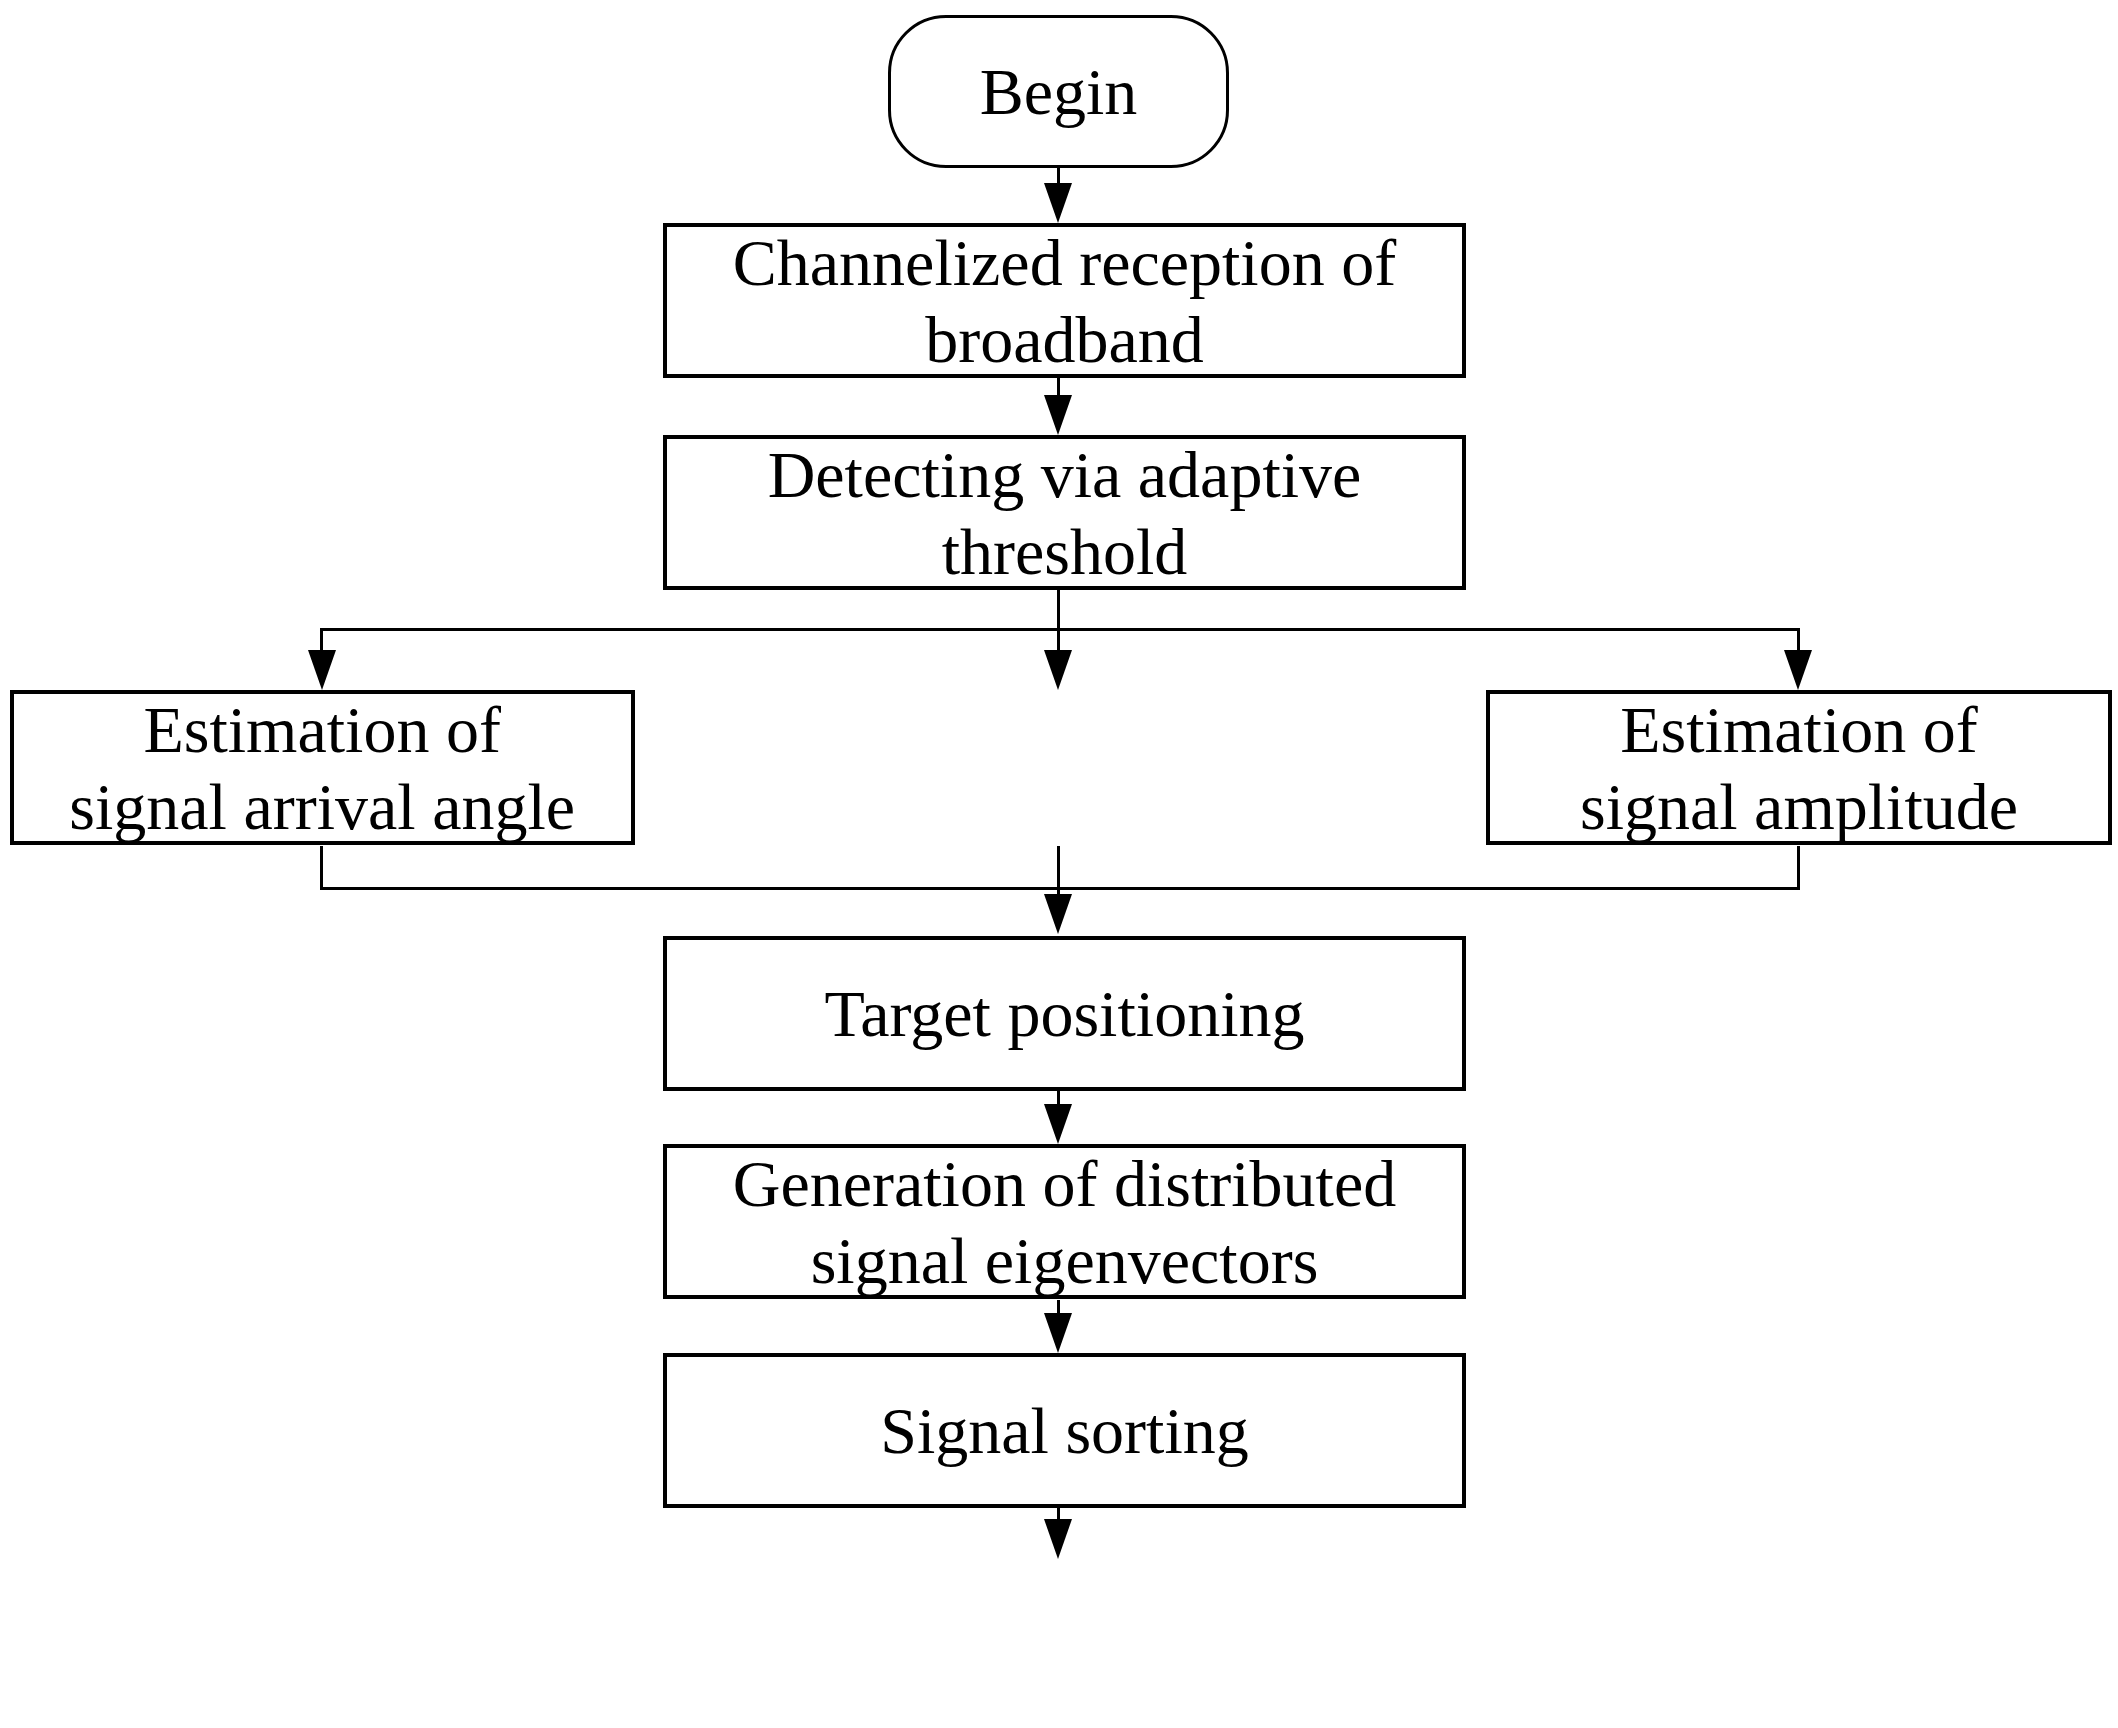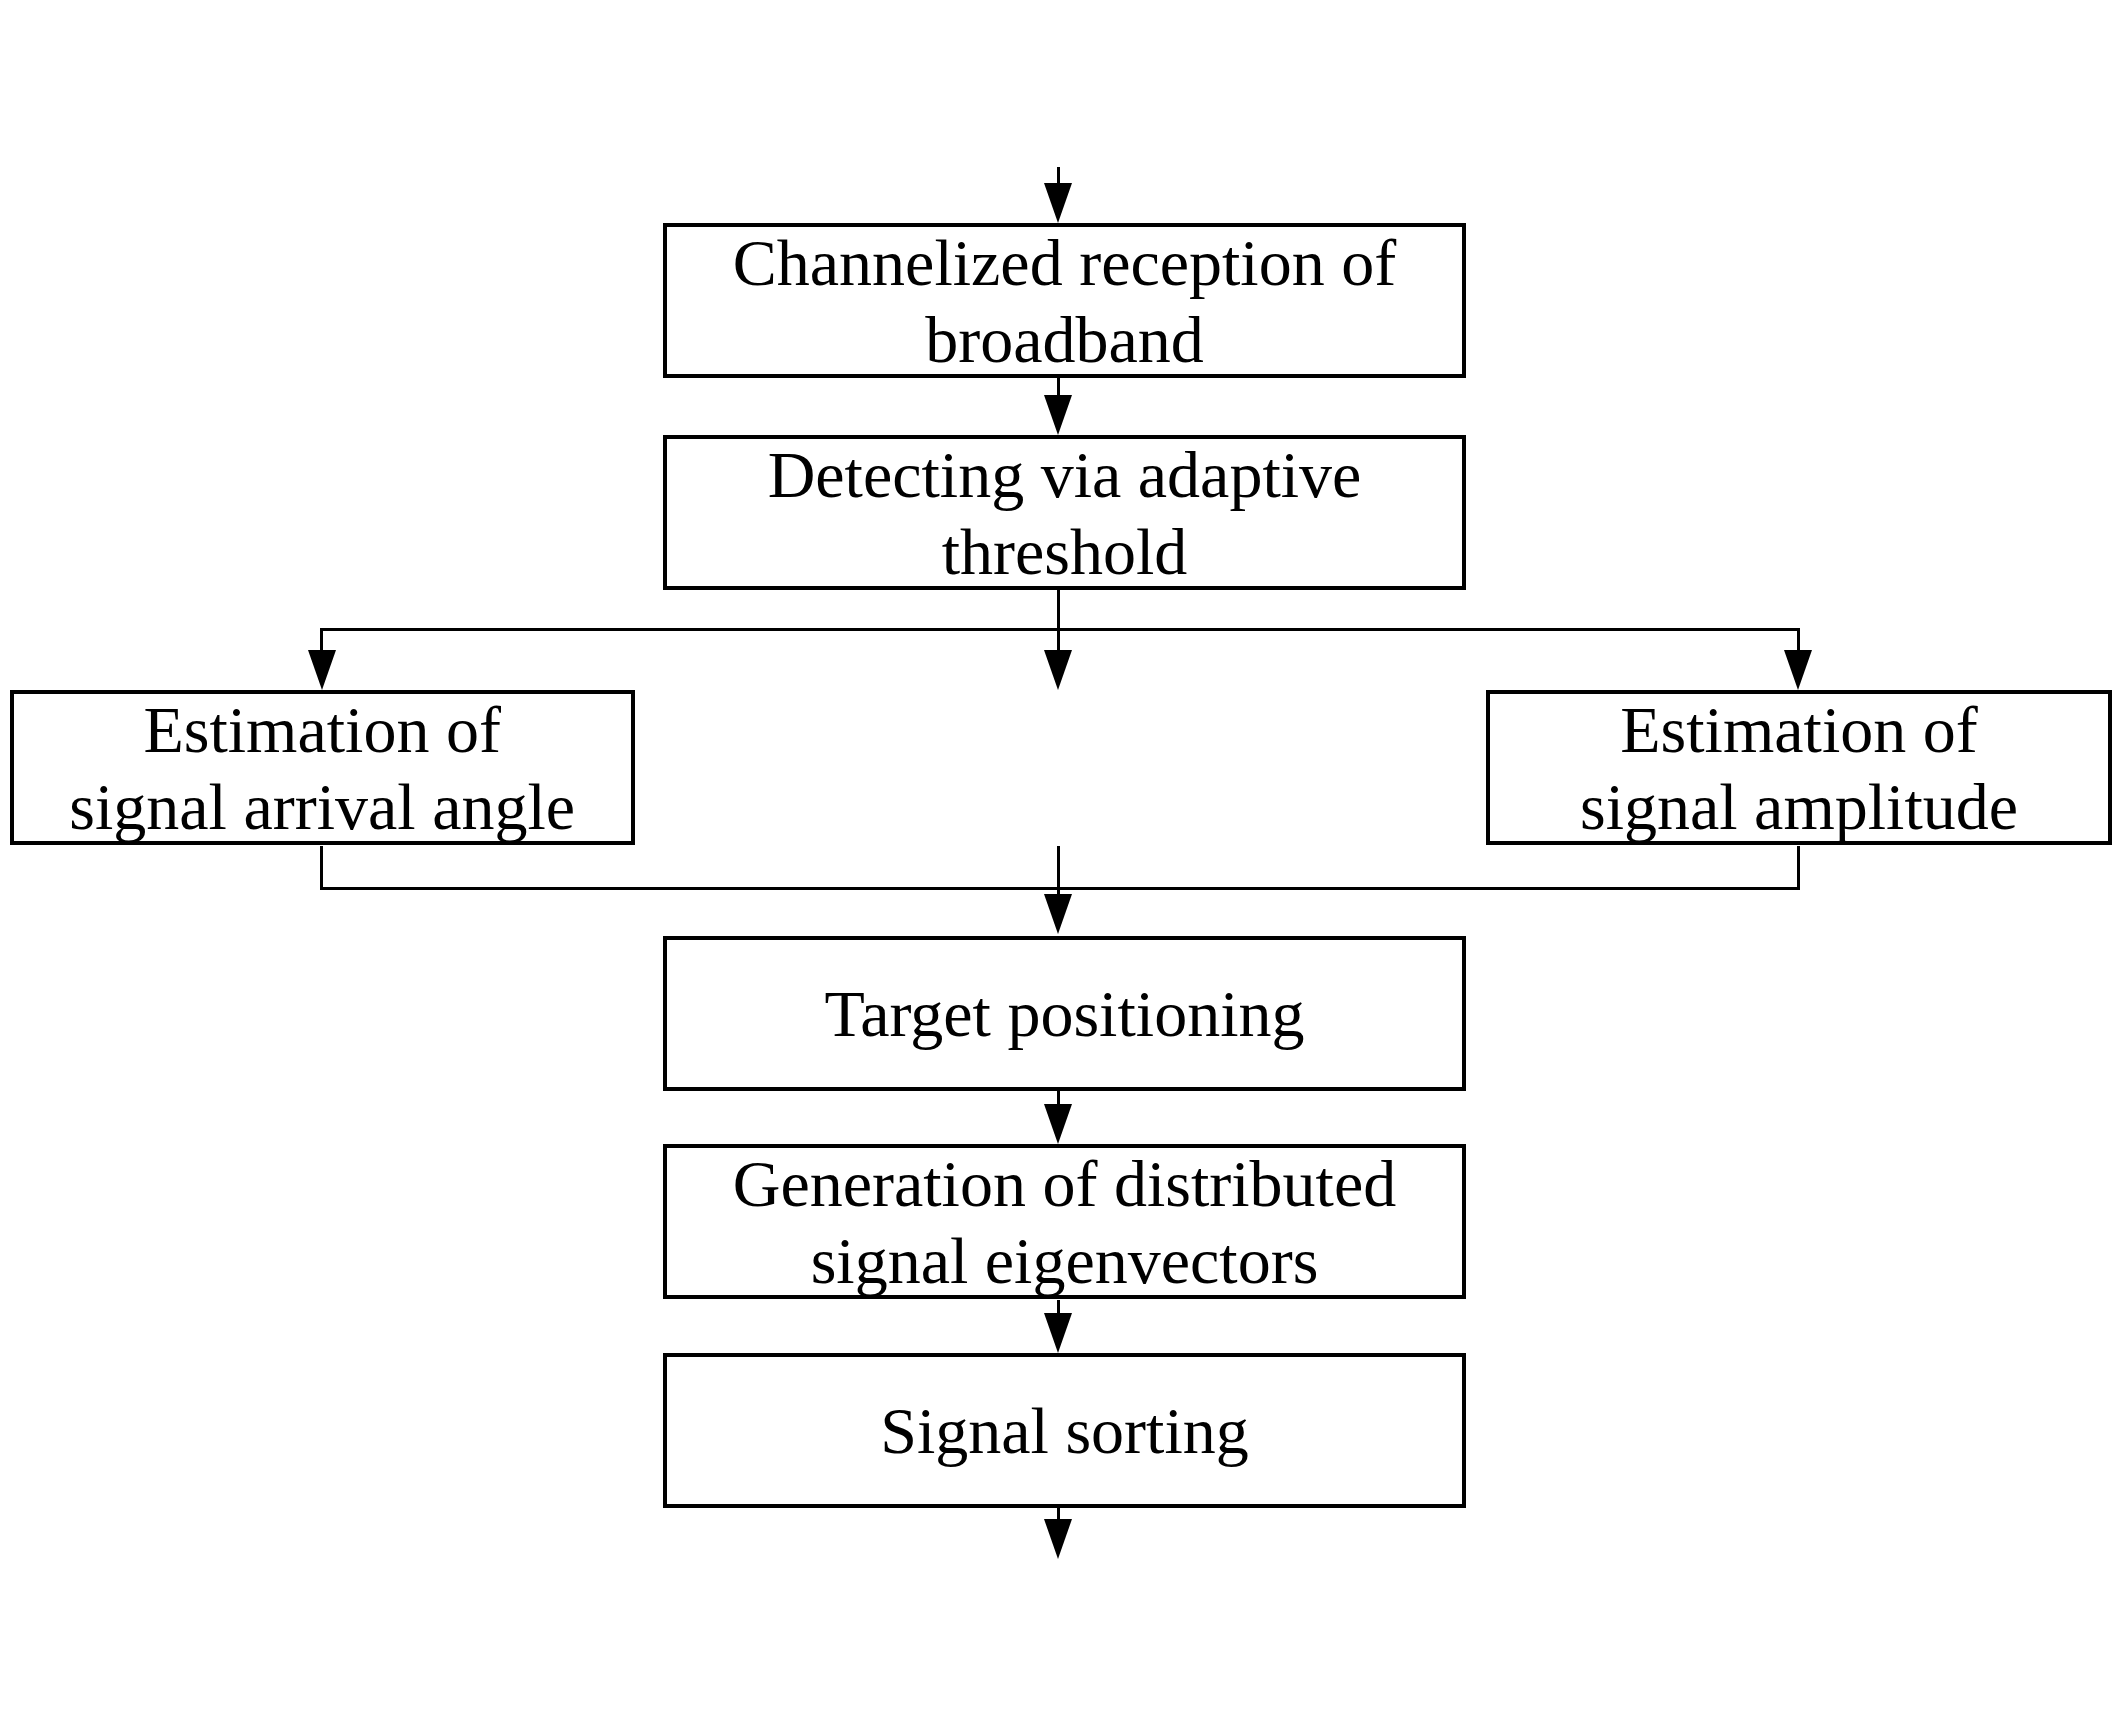--- a/index.html
+++ b/index.html
@@ -57,20 +57,23 @@
   #n-target       { left: 663px;  top: 936px; width: 803px; height: 155px; }
   #n-generation   { left: 663px;  top: 1144px; width: 803px; height: 155px; }
   #n-sorting      { left: 663px;  top: 1353px; width: 803px; height: 155px; font-family: Liberation Serif, serif; }
   #n-end          { left: 882px; top: 1560px; width: 354px; height: 155px; }
 </style>
 </head>
 <body>
 
 <div class="canvas">
 
+  <div class="node terminator" id="n-begin">
+    <span>Begin</span>
+  </div>
 
   <div class="node" id="n-channelized">
     <span>Channelized reception of
 broadband</span>
   </div>
 
   <div class="node" id="n-detecting">
     <span>Detecting via adaptive
 threshold</span>
   </div>

